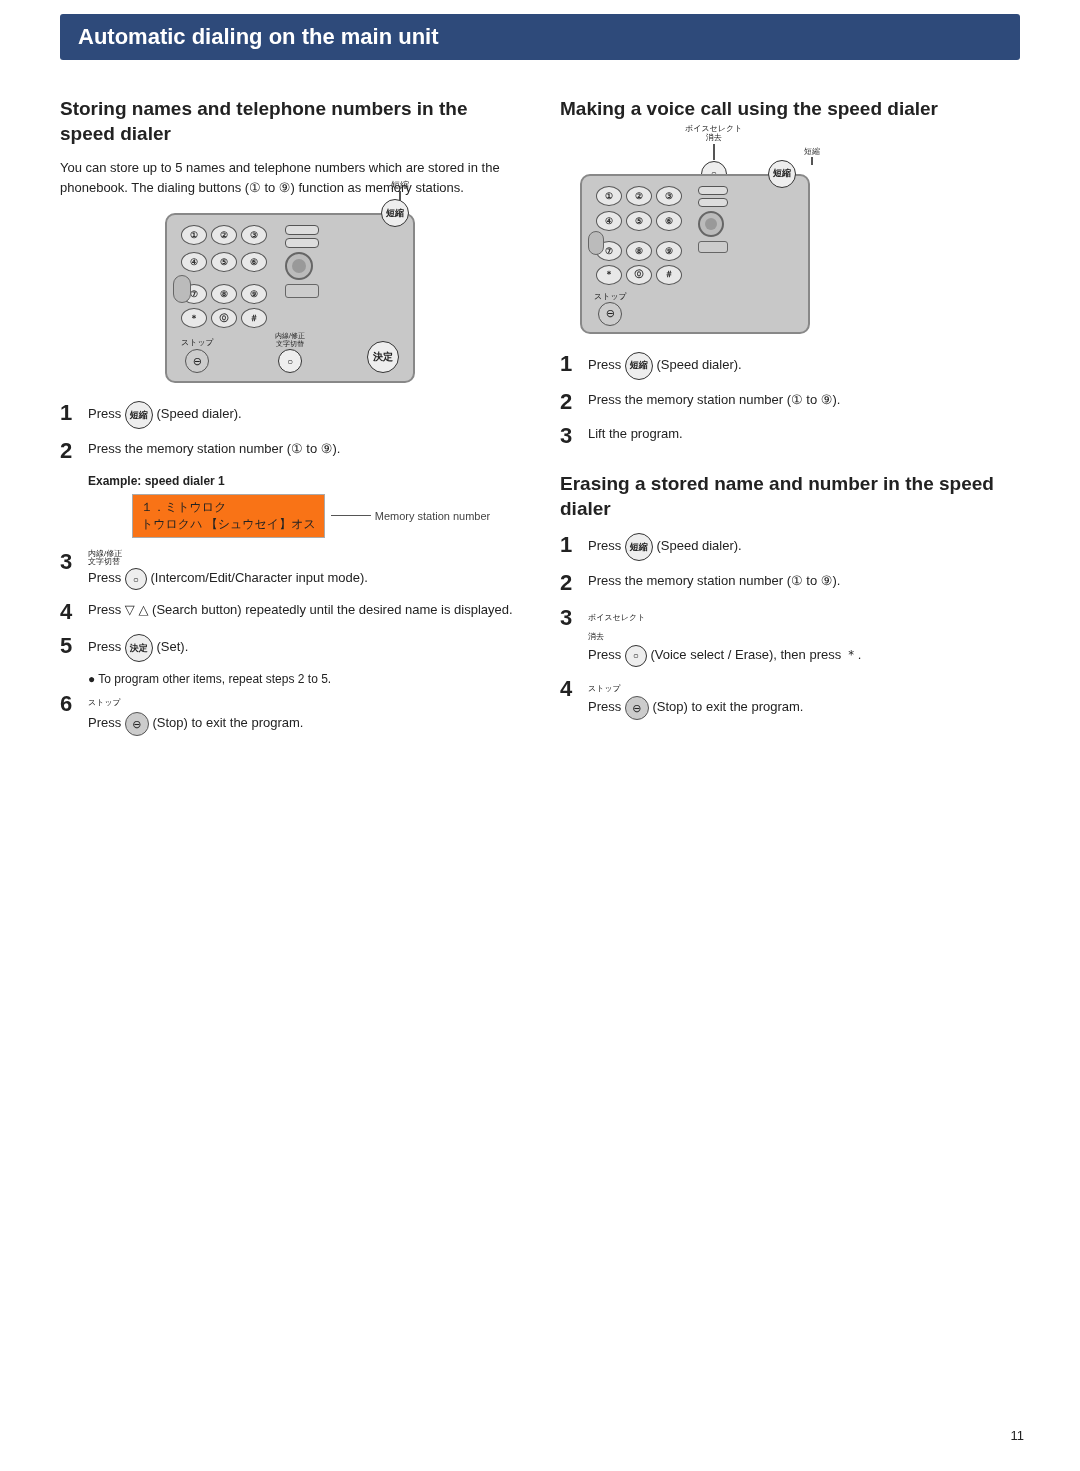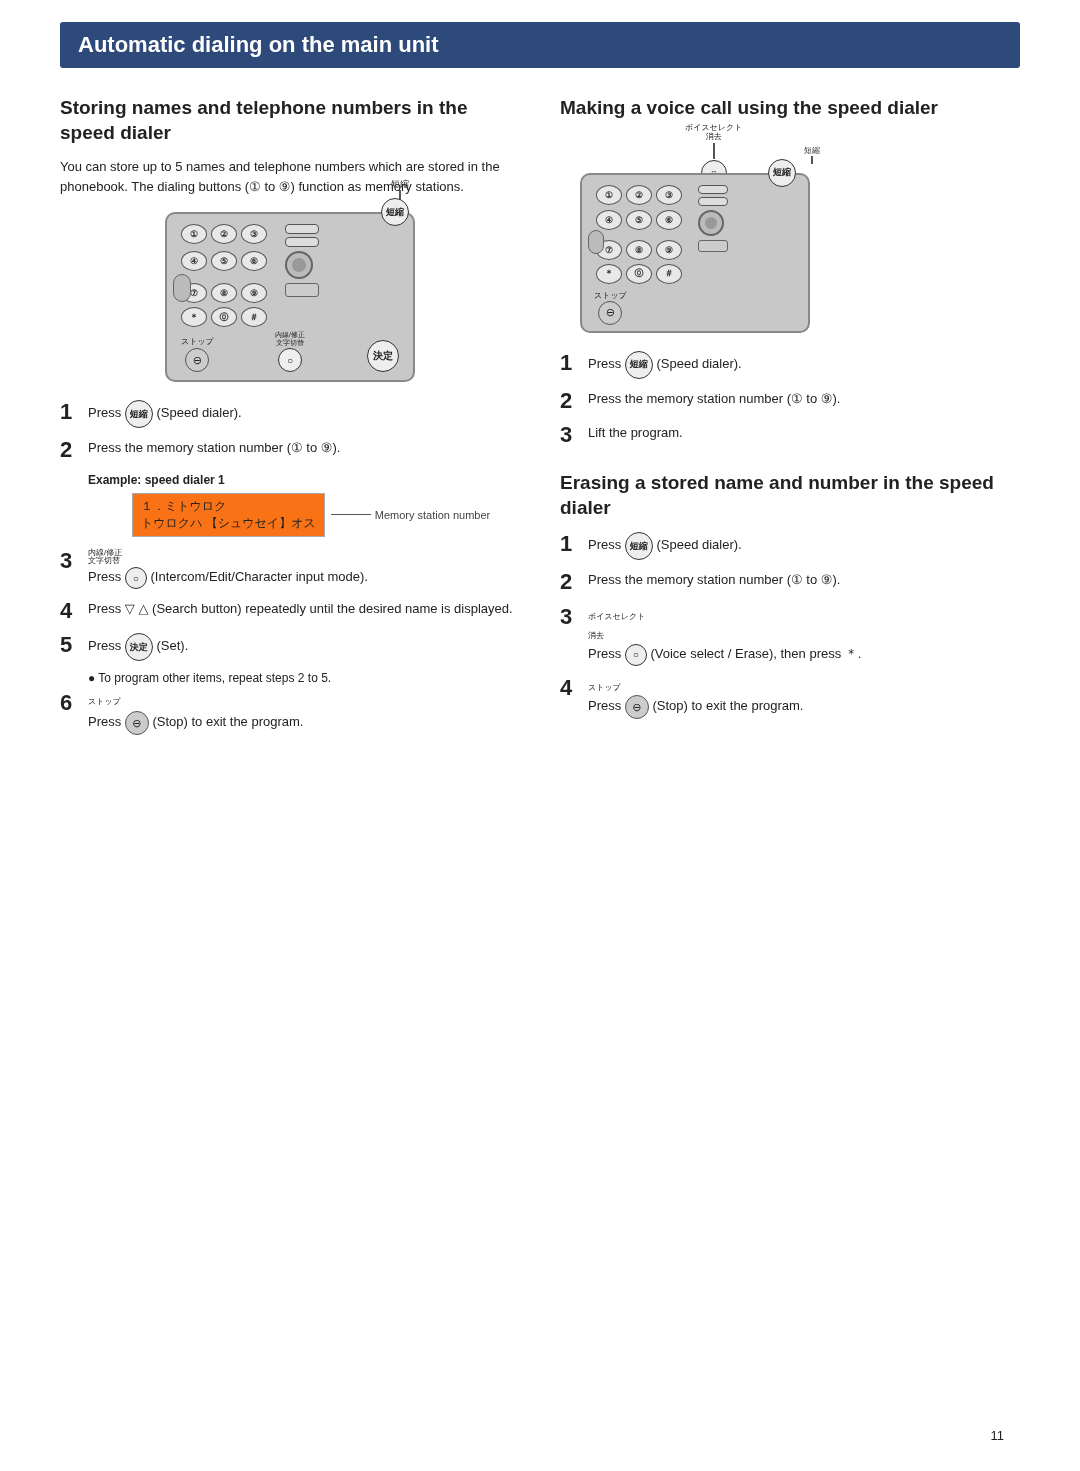--- a/index.html
+++ b/index.html
@@ -8,21 +8,21 @@
       background: #fff;
       color: #222;
       width: 1080px;
       min-height: 1471px;
       padding: 0;
       font-size: 14px;
     }
     .page {
       width: 1080px;
       min-height: 1471px;
-      padding: 22px 60px 40px 60px;
+      padding: 14px 60px 40px 60px;
       position: relative;
       background: #fff;
     }
     .header-banner {
       background: #2e4a7a;
       color: #fff;
       font-size: 22px;
       font-weight: bold;
       padding: 10px 18px;
       margin-bottom: 28px;
@@ -39,20 +39,21 @@
     }
     .col-right {
       flex: 1;
       min-width: 0;
     }
     .section-title {
       font-size: 19px;
       font-weight: bold;
       margin-bottom: 12px;
       line-height: 1.3;
+      margin-top: 9px;
     }
     .section-desc {
       font-size: 13px;
       margin-bottom: 16px;
       line-height: 1.5;
     }
     
     .phone-device {
       display: flex;
       justify-content: center;
@@ -161,21 +162,21 @@
     }
     .inline-icon-wrap {
       display: inline-flex;
       flex-direction: column;
       align-items: center;
       vertical-align: middle;
     }
     .page-num {
       position: absolute;
       bottom: 28px;
-      right: 76px;
+      right: 56px;
       font-size: 13px;
     }
     .stop-icon-wrap {
       display: inline-flex;
       flex-direction: column;
       align-items: center;
       vertical-align: middle;
     }
     .device-wide {
       width: 260px;

